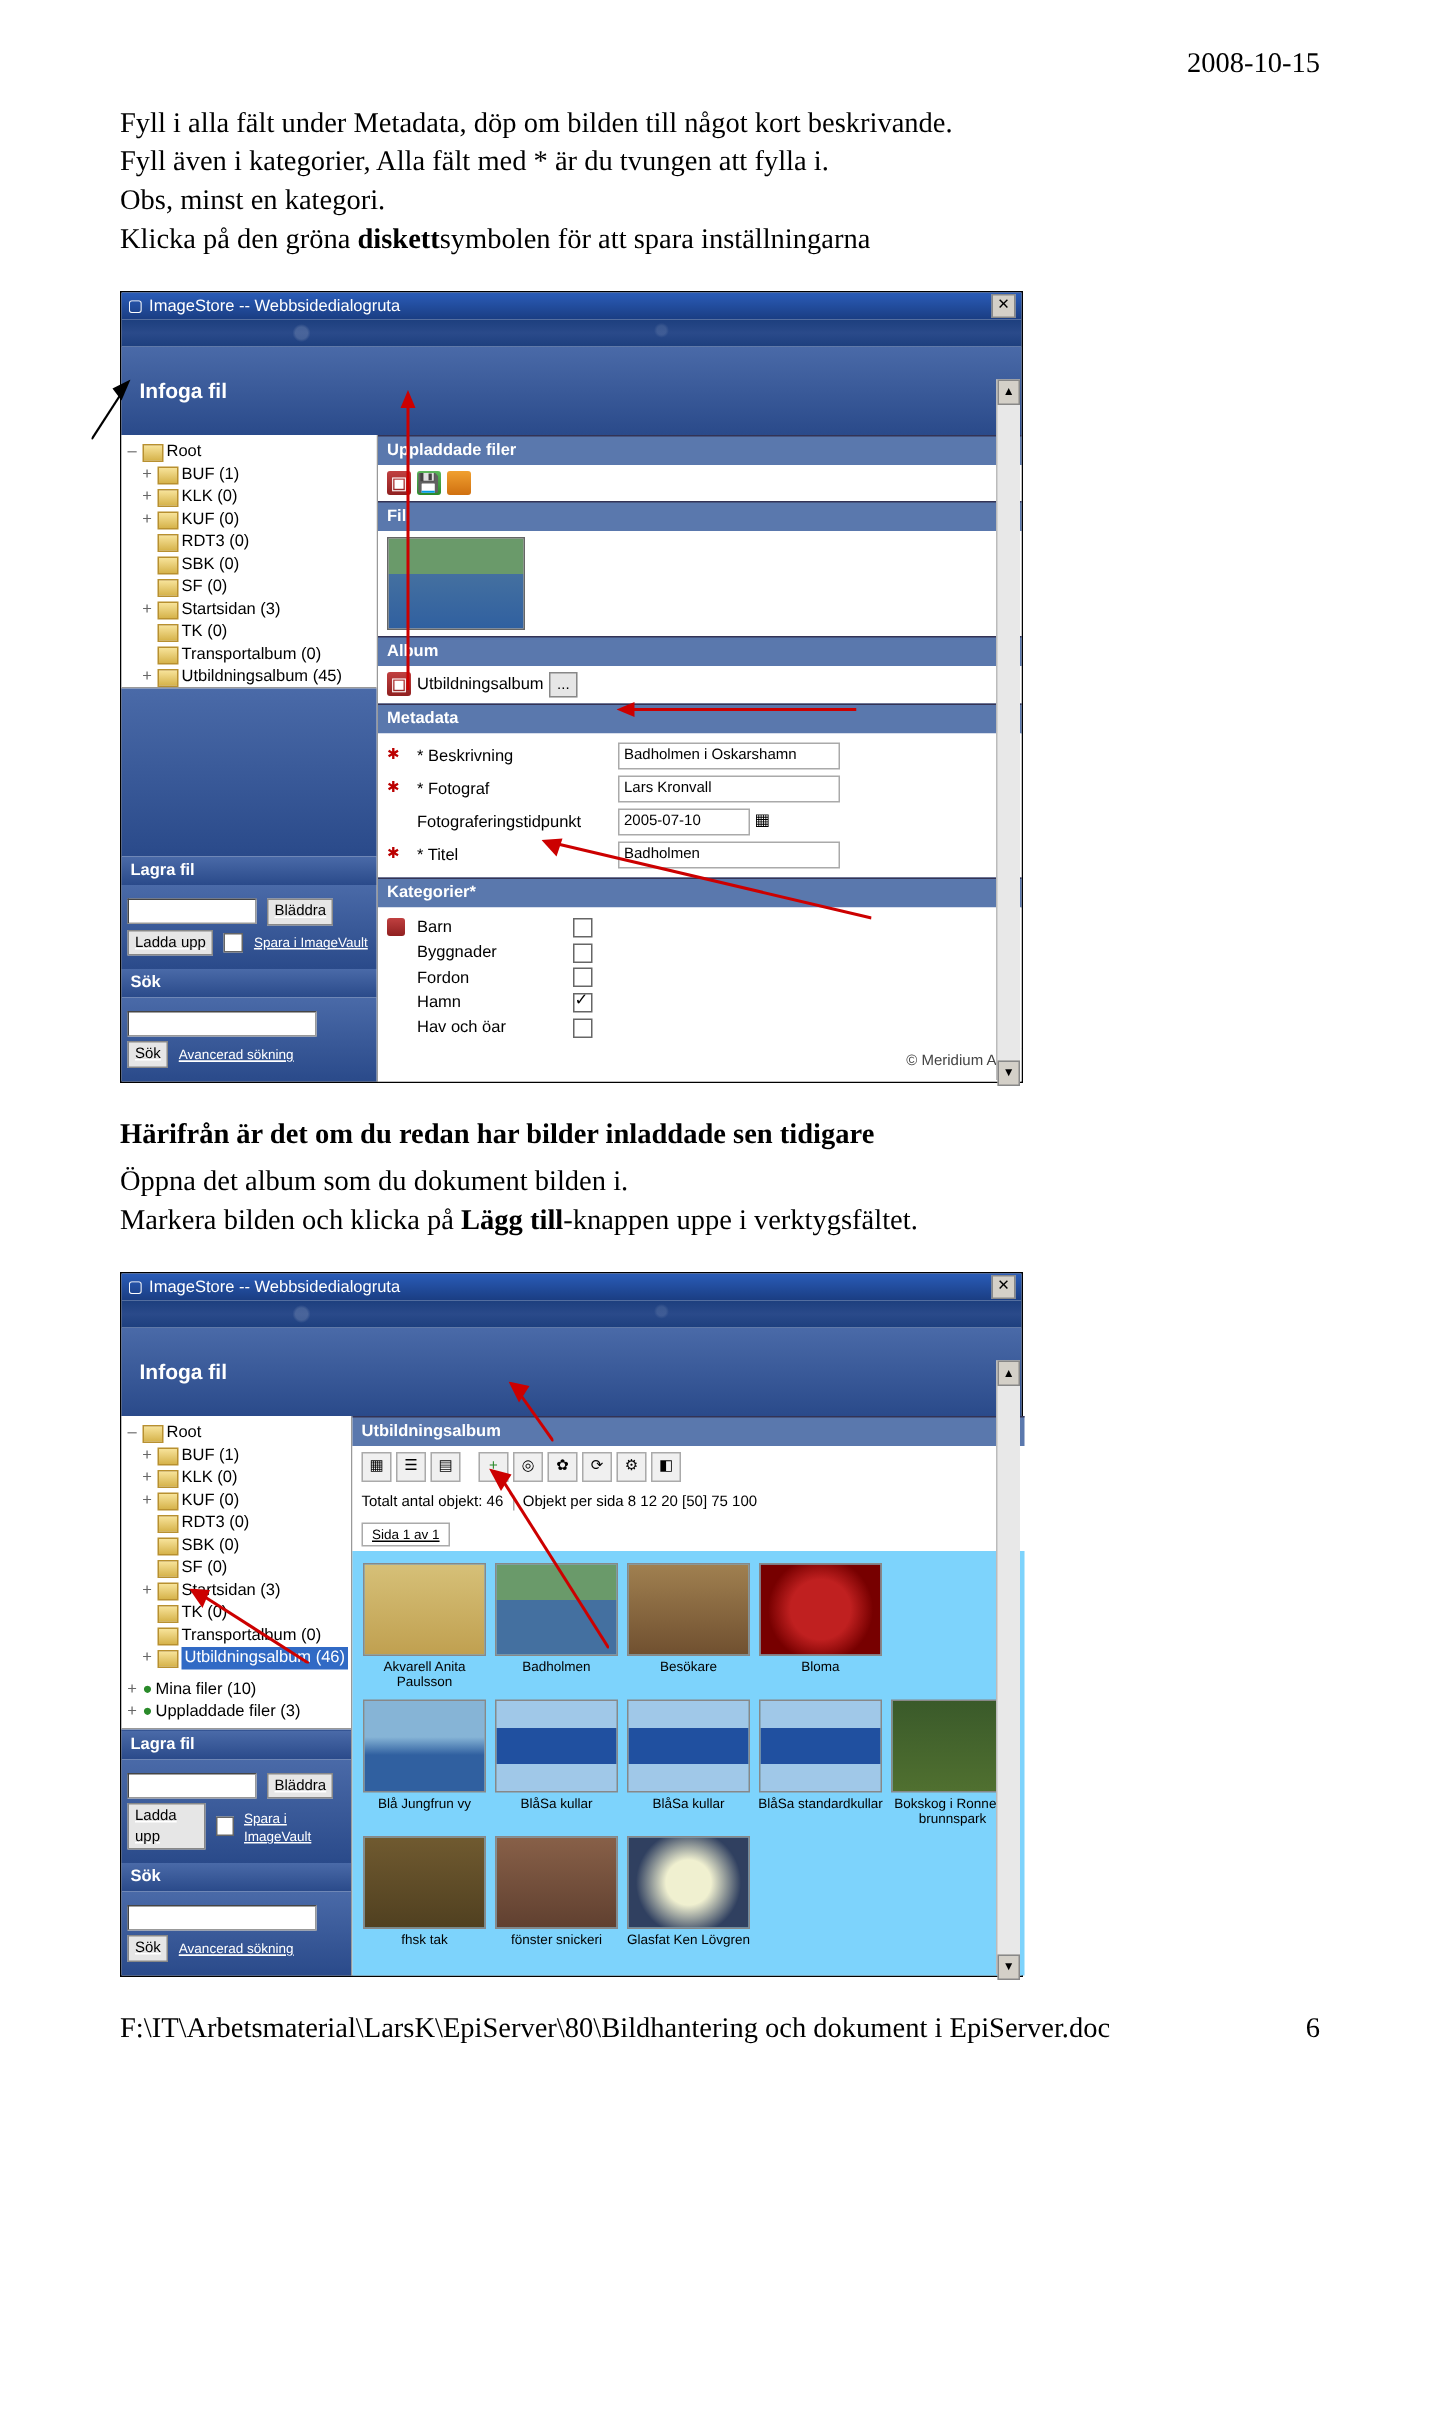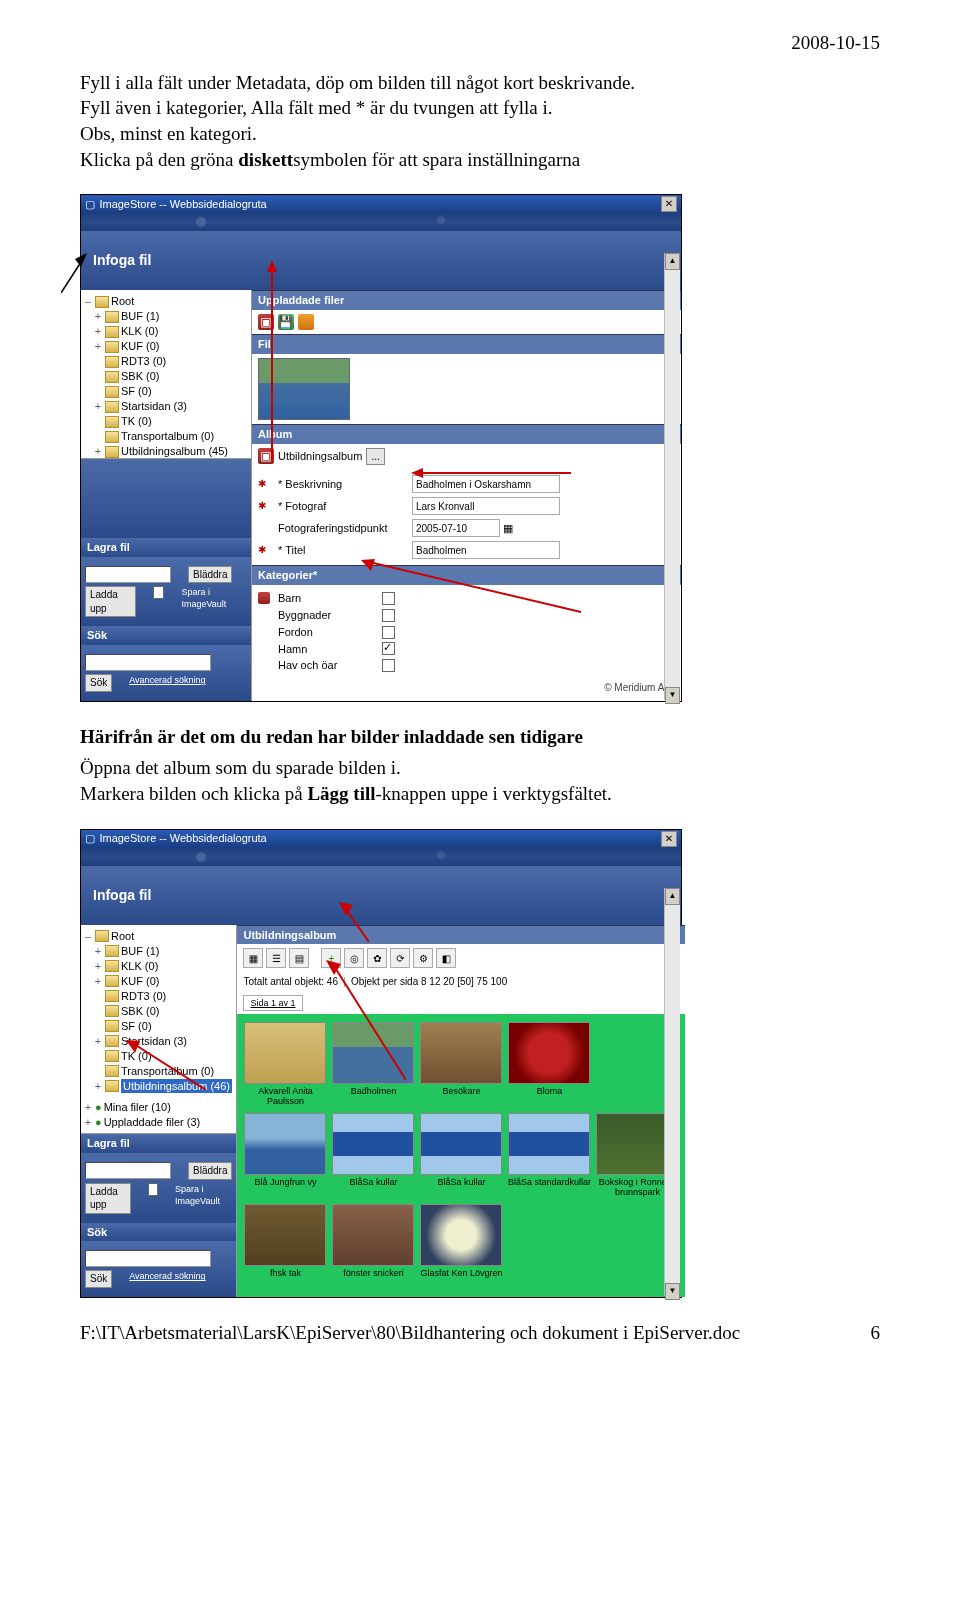--- a/index.html
+++ b/index.html
@@ -45,21 +45,21 @@
   .tree-box.tall { height: 200px; }
   .tree-line { display: flex; align-items: center; gap: 2px; height: 15px; }
   .tw { display: inline-block; width: 10px; text-align: center; color: #666; }
   .fld { width: 12px; height: 10px; background: linear-gradient(#f7e39a,#d6b34b); border: 1px solid #b8902f; display: inline-block; }
   .tree-txt { white-space: nowrap; }
   .tree-txt.sel { background: #316ac5; color: #fff; padding: 0 2px; }
   .sub-hdr { background: linear-gradient(#4a6aa8,#2a4a8a); color: #fff; font-weight: bold; padding: 2px 6px; font-size: 11px; }
   .mini-hdr { background: #5a78ad; color: #fff; font-weight: bold; padding: 2px 6px; font-size: 11px; border-top: 1px solid #335; }
   .stack-fill { flex: 1; background: linear-gradient(#4a6aa8,#2a4a8a); }
   .lpanel { padding: 6px 4px; background: linear-gradient(#4a6aa8,#2a4a8a); color: #fff; }
-  .lpanel .row { display: flex; align-items: flex-start; gap: 17px; margin: 3px 0; }
+  .lpanel .row { display: flex; align-items: center; gap: 7px; margin: 3px 0; text-decoration: underline; }
   .txtin { background: #fff; color: #000; border: 1px inset #999; height: 15px; width: 80px; padding: 0 2px; }
   .btn { background: #e6e6e6; border: 1px solid #888; color: #000; padding: 1px 4px; font-size: 10px; }
   .chk { width: 11px; height: 11px; border: 1px solid #666; background: #fff; display: inline-block; position: relative; }
   .chk.checked::after { content: "✓"; position: absolute; top: -3px; left: 0; font-size: 11px; color: #000; }
 
   .right-sec { padding: 4px 6px; background: #fff; }
   .icon-row { display: flex; gap: 4px; align-items: center; }
   .ic { width: 16px; height: 16px; display: inline-flex; align-items: center; justify-content: center; font-size: 12px; }
   .ic.album { background: linear-gradient(#c04040,#902020); border-radius: 2px; color: #fff; }
   .ic.disk { background: linear-gradient(#5cb85c,#2a8a2a); border-radius: 2px; color: #fff; }
@@ -76,21 +76,21 @@
   .footer { text-align: right; padding: 2px 10px 6px; font-size: 10px; color: #444; background: #fff; }
   .scrollbar-r { position: absolute; right: 1px; top: 58px; bottom: 1px; width: 15px; background: #e8e8e8; border-left: 1px solid #bbb; }
   .sb-btn { height: 15px; background: #d4d0c8; border: 1px solid #888; display: flex; align-items: center; justify-content: center; font-size: 8px; }
   .sb-track { height: calc(100% - 30px); }
 
   
   .album-tools { display: flex; gap: 3px; padding: 4px 6px; background: #fff; flex-wrap: wrap; align-items: center; }
   .tool-ic { width: 18px; height: 18px; border: 1px solid #aaa; background: #f0f0f0; display: inline-flex; align-items: center; justify-content: center; font-size: 10px; }
   .info-row { padding: 3px 6px; font-size: 10px; background: #fff; display: flex; align-items: center; gap: 6px; }
   .pill { border: 1px solid #aaa; padding: 1px 6px; font-size: 9px; text-decoration: underline; }
-  .album-grid { display: grid; grid-template-columns: repeat(5, 84px); gap: 6px 4px; padding: 8px 6px; background: #22c55e; }
+  .album-grid { display: grid; grid-template-columns: repeat(5, 84px); gap: 6px 4px; padding: 8px 6px; background: #7dd3fc; }
   .thcell { text-align: center; }
   .th { width: 80px; height: 60px; border: 1px solid #888; background: #bbb; margin: 0 auto; }
   .th.t1 { background: linear-gradient(#d6c078,#c0a050); }
   .th.t2 { background: linear-gradient(#6a9a6a 40%,#4470a0 40%); }
   .th.t3 { background: linear-gradient(#a08050,#705030); }
   .th.t4 { background: radial-gradient(circle,#c02020 40%,#700 70%); }
   .th.t5 { background: linear-gradient(#86b4d6 40%,#3060a0 60%); }
   .th.t6 { background: linear-gradient(#a0c8e8 30%,#2050a0 30%,#2050a0 70%,#a0c8e8 70%); }
   .th.t7 { background: linear-gradient(#3a5a2a,#507030); }
   .th.t8 { background: linear-gradient(#705a30,#504020); }
@@ -220,20 +220,21 @@
       <div class="mini-hdr">Fil</div>
       <div class="right-sec">
           <div class="thumb-big"></div>
         </div>
       <div class="mini-hdr">Album</div>
       <div class="right-sec icon-row">
         <span class="ic album">▣</span>
         <span>Utbildningsalbum</span>
         <span class="btn">...</span>
       </div>
+      <div class="mini-hdr">Metadata</div>
       <div class="meta-tbl">
         <span class="star">✱</span>
           <span>* Beskrivning</span>
           <input class="meta-in" value="Badholmen i Oskarshamn" style="">
         <span class="star">✱</span>
           <span>* Fotograf</span>
           <input class="meta-in" value="Lars Kronvall" style="">
         <span></span>
           <span>Fotograferingstidpunkt</span>
           <div><input class="meta-in narrow" value="2005-07-10" style=""><span style="margin-left:3px">▦</span></div>
@@ -283,21 +284,21 @@
   </svg>
   <svg class="arrow" style="left:-20px;top:58px" width="30" height="40">
     <line x1="0" y1="40" x2="22" y2="6" stroke="#000" stroke-width="1.5"></line>
     <polygon points="26,0 14,6 20,14" fill="#000"></polygon>
   </svg>
 </div>
 
 <p class="subhead">Härifrån är det om du redan har bilder inladdade sen tidigare</p>
 
 <p>
-  <span>Öppna det album som du sparade bilden i.</span><br>
+  <span>Öppna det album som du dokument bilden i.</span><br>
   <span>Markera bilden och  klicka på </span><span class="bold">Lägg till</span><span>-knappen uppe i verktygsfältet.</span>
 </p>
 
 <div class="shot">
   <div class="title-bar">
     <span class="title-txt">
       <span>▢</span>
       <span>ImageStore -- Webbsidedialogruta</span>
     </span>
     <span class="close-btn">✕</span>

